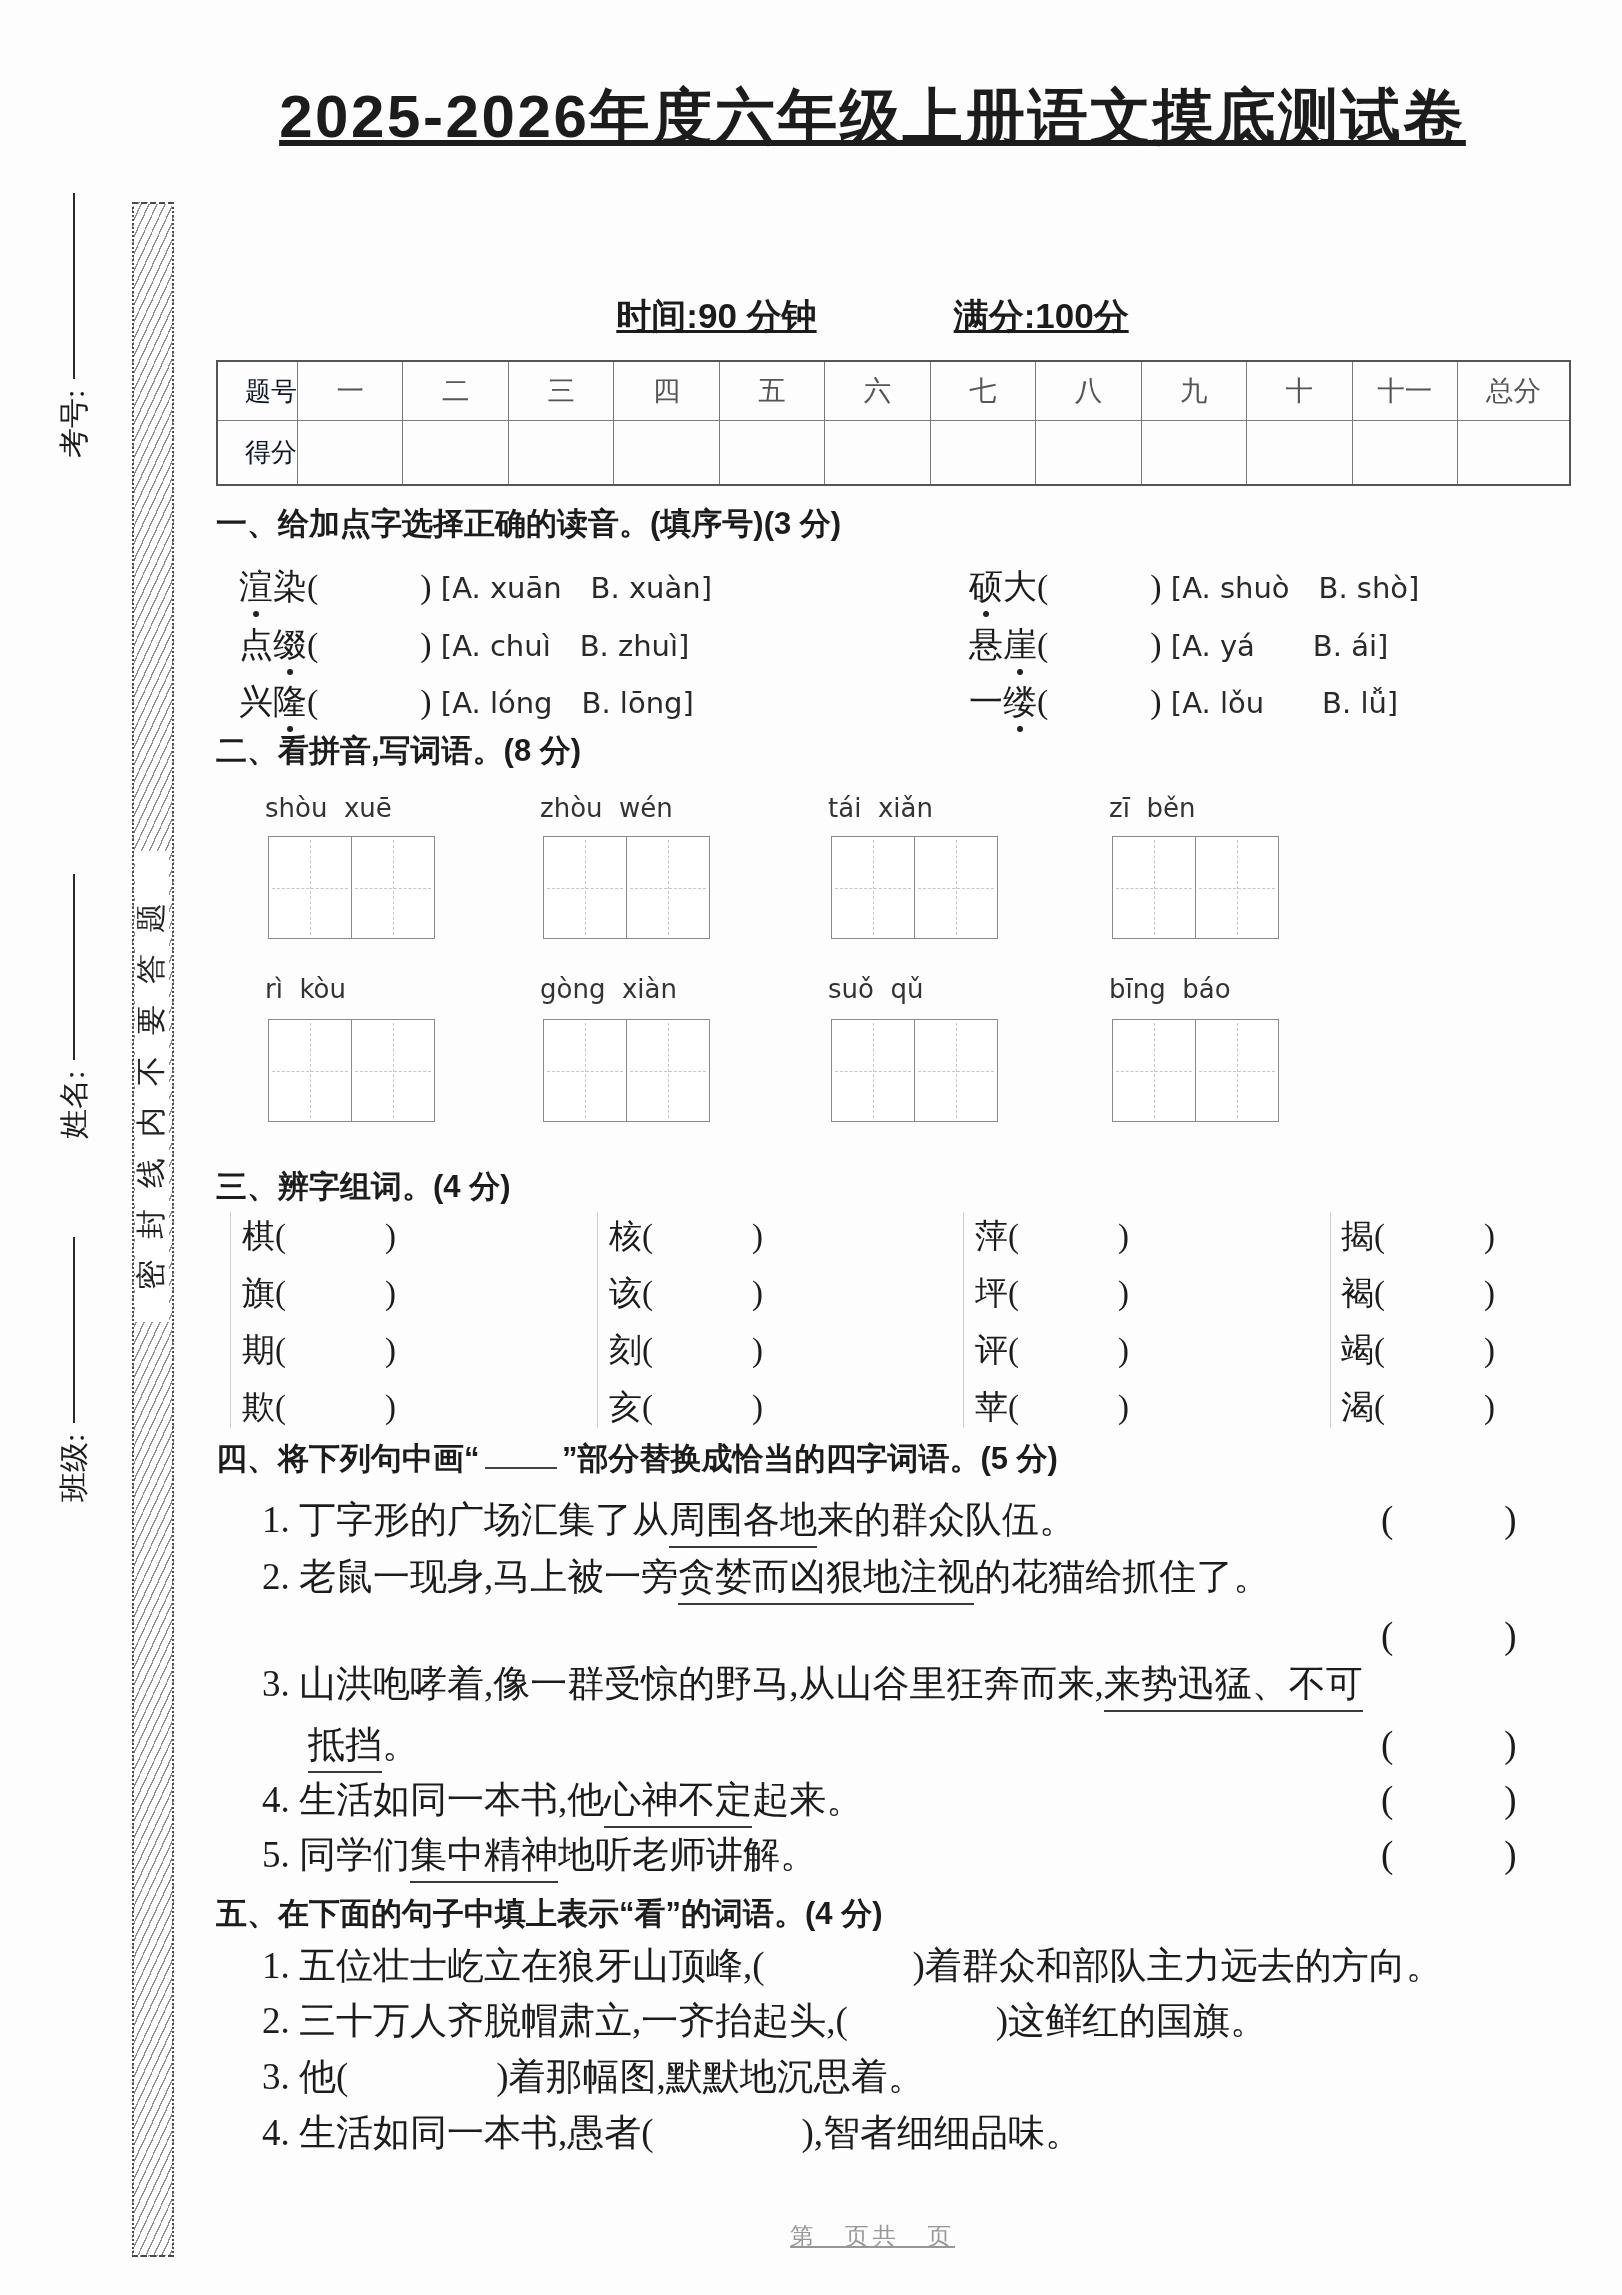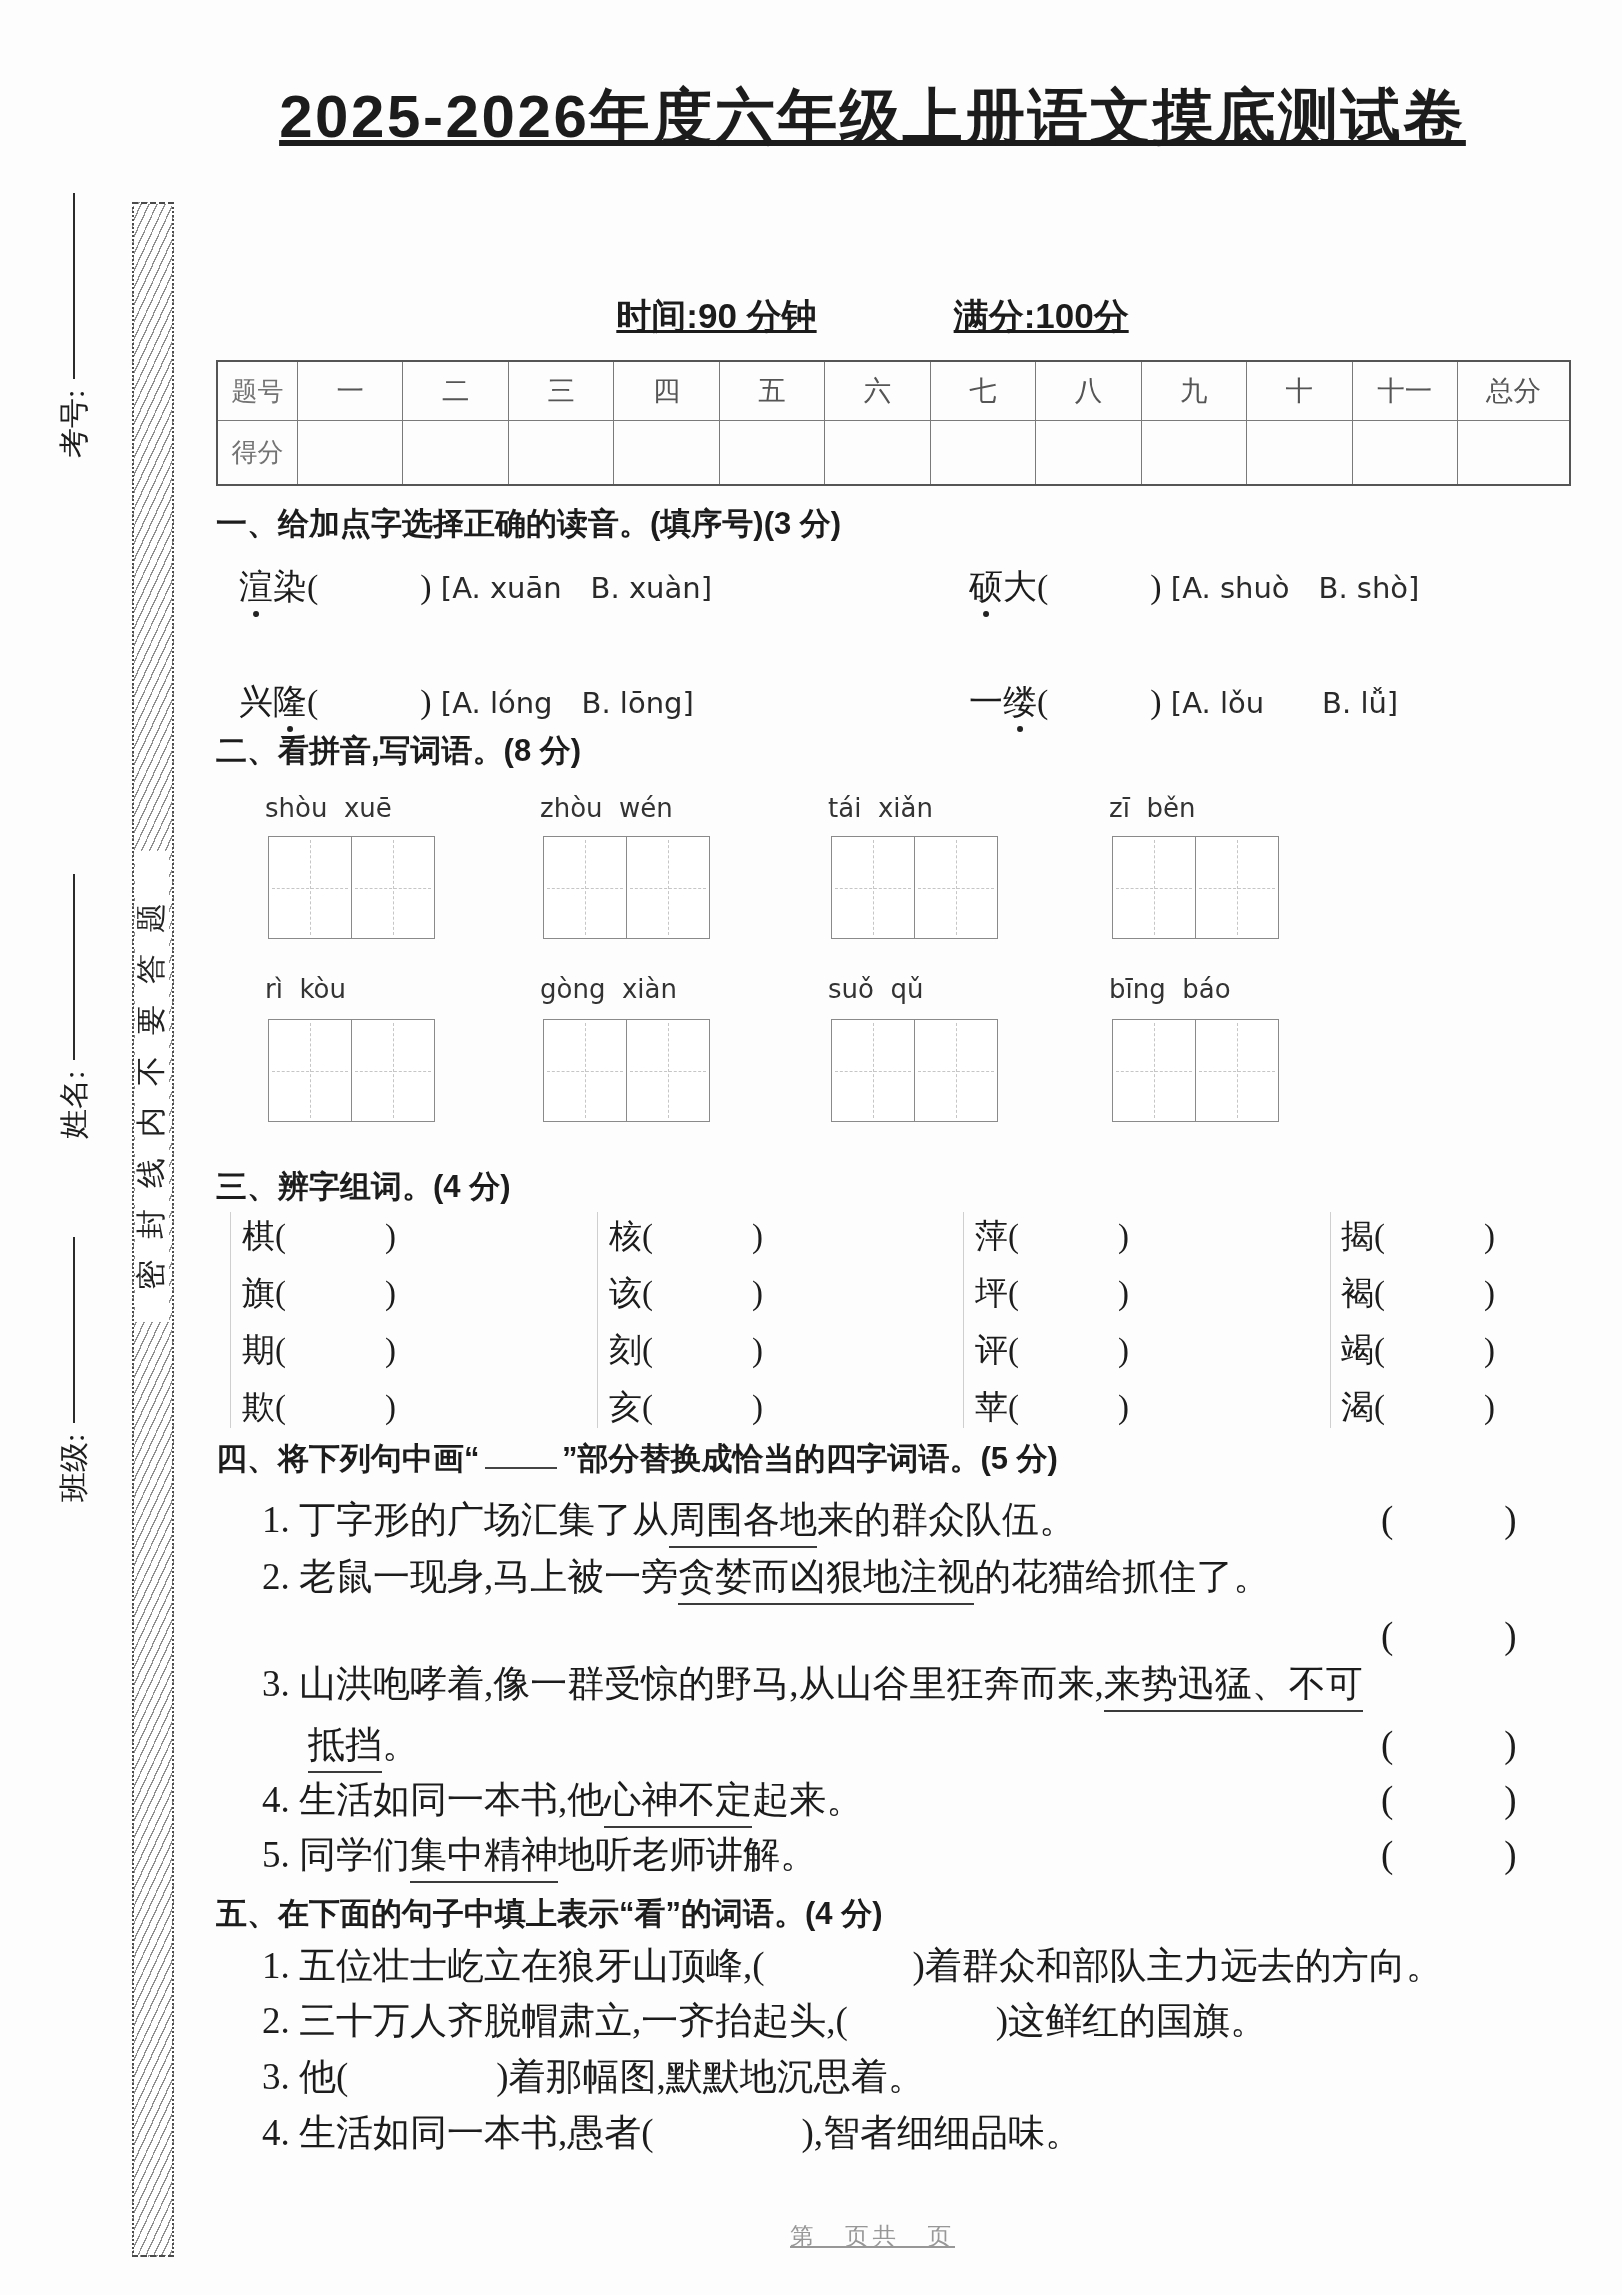--- a/index.html
+++ b/index.html
@@ -29,21 +29,21 @@
   .sub-title{top:185px;font-family:"Liberation Sans",sans-serif;font-weight:bold;font-size:50px;}
   .meta{top:293px;font-family:"Liberation Sans",sans-serif;font-weight:bold;font-size:35px;}
   .meta .gap{display:inline-block;width:137px;}
 
   
   .score-table{left:216px;top:360px;width:1355px;border-collapse:collapse;table-layout:fixed;}
   .score-table td{border:1.3px solid #7a7a7a;text-align:center;vertical-align:middle;
     font-size:27.5px;color:#555;height:58px;padding:0;}
   .score-table{border:2px solid #555;}
   .score-table tr.r2 td{height:63px;}
-  .score-table td.lab{color:#737373;font-size:26px;}
+  .score-table td.lab{color:#0f172a;font-size:26px;text-align:right;}
 
   
   .sec{font-family:"Liberation Sans",sans-serif;font-weight:bold;font-size:31px;
     left:216px;white-space:nowrap;}
   .blank-sm{display:inline-block;width:72px;height:29px;border-bottom:2.6px solid #444;
     margin:0 5.2px;vertical-align:baseline;}
 
   
   .q1-row{left:239px;width:1348px;height:52px;font-size:34px;white-space:nowrap;}
   .q1-item{position:absolute;top:0;}
@@ -147,20 +147,28 @@
 
   <div class="abs q1-row" style="top:564px;">
     <span class="q1-item">
       <span></span><span class="dotchar">渲</span><span>染</span><span class="answer-blank">(　　　)</span><span class="q1-opts">[A. xuān　B. xuàn]</span>
     </span>
     <span class="q1-item right">
       <span></span><span class="dotchar">硕</span><span>大</span><span class="answer-blank">(　　　)</span><span class="q1-opts">[A. shuò　B. shò]</span>
     </span>
   </div>
 
+  <div class="abs q1-row" style="top:622px;">
+    <span class="q1-item">
+      <span>点</span><span class="dotchar">缀</span><span></span><span class="answer-blank">(　　　)</span><span class="q1-opts">[A. chuì　B. zhuì]</span>
+    </span>
+    <span class="q1-item right">
+      <span>悬</span><span class="dotchar">崖</span><span></span><span class="answer-blank">(　　　)</span><span class="q1-opts">[A. yá　　B. ái]</span>
+    </span>
+  </div>
 
   <div class="abs q1-row" style="top:679px;">
     <span class="q1-item">
       <span>兴</span><span class="dotchar">隆</span><span></span><span class="answer-blank">(　　　)</span><span class="q1-opts">[A. lóng　B. lōng]</span>
     </span>
     <span class="q1-item right">
       <span>一</span><span class="dotchar">缕</span><span></span><span class="answer-blank">(　　　)</span><span class="q1-opts">[A. lǒu　　B. lǚ]</span>
     </span>
   </div>
 

